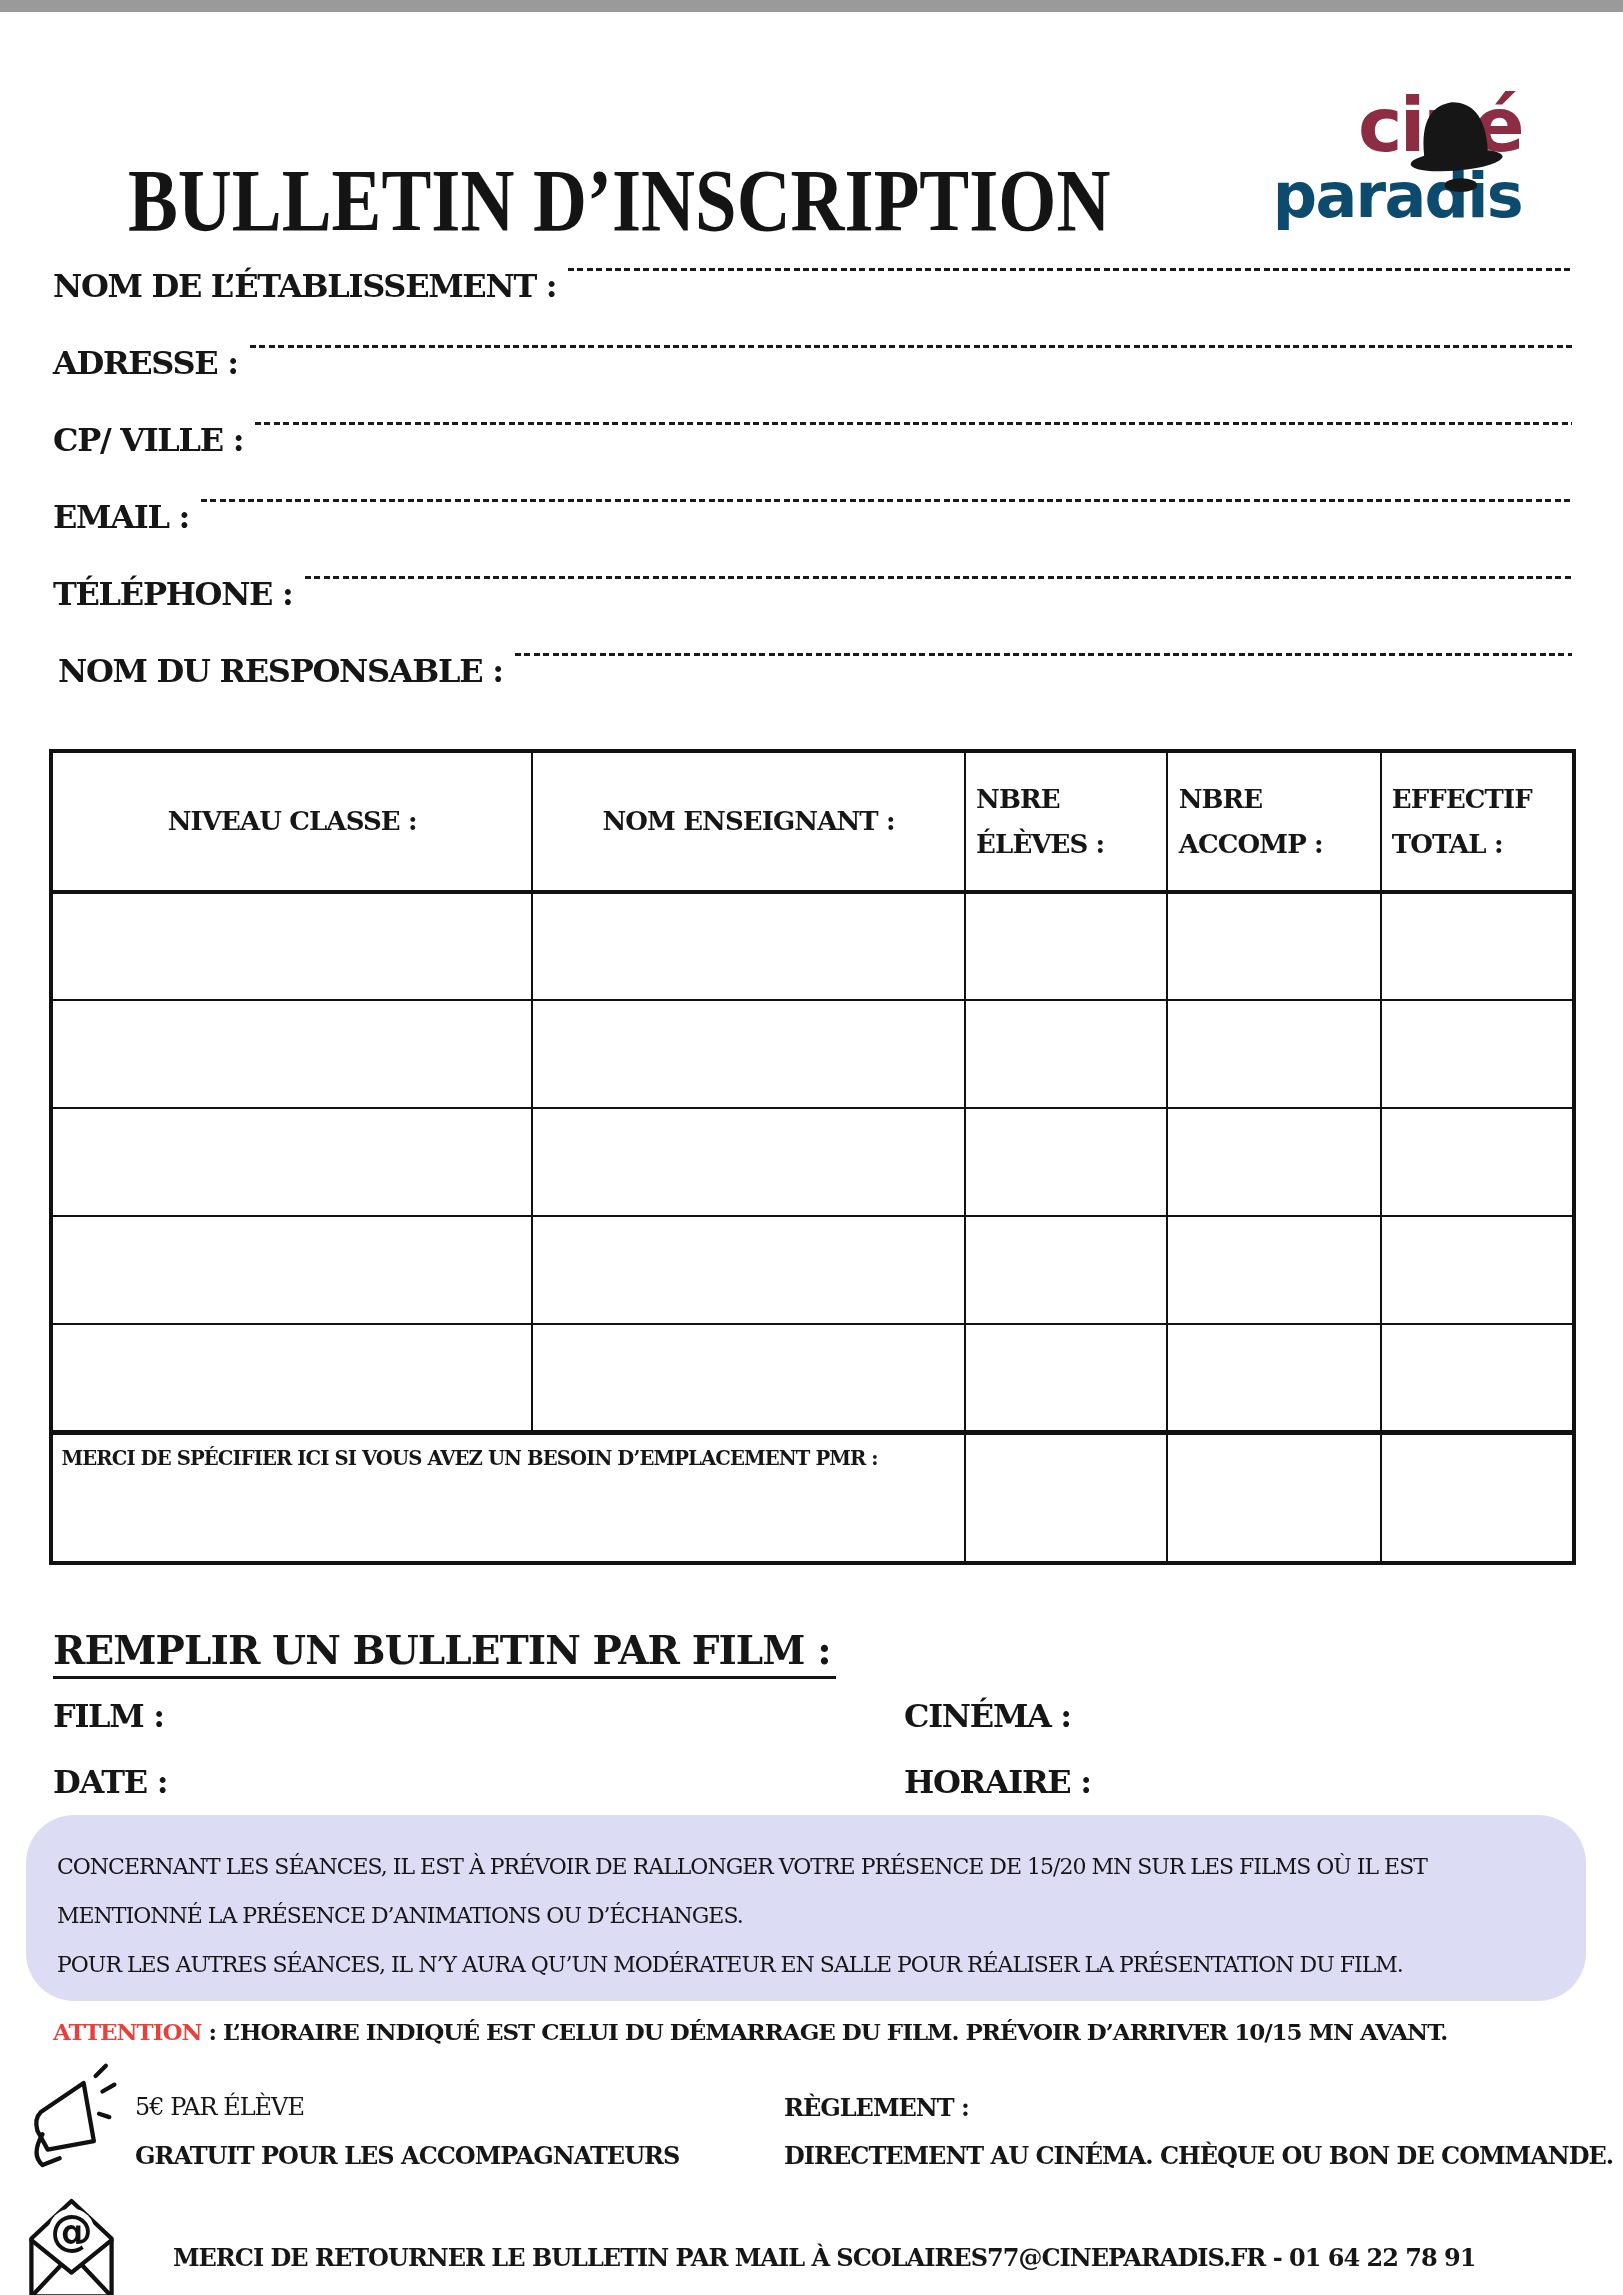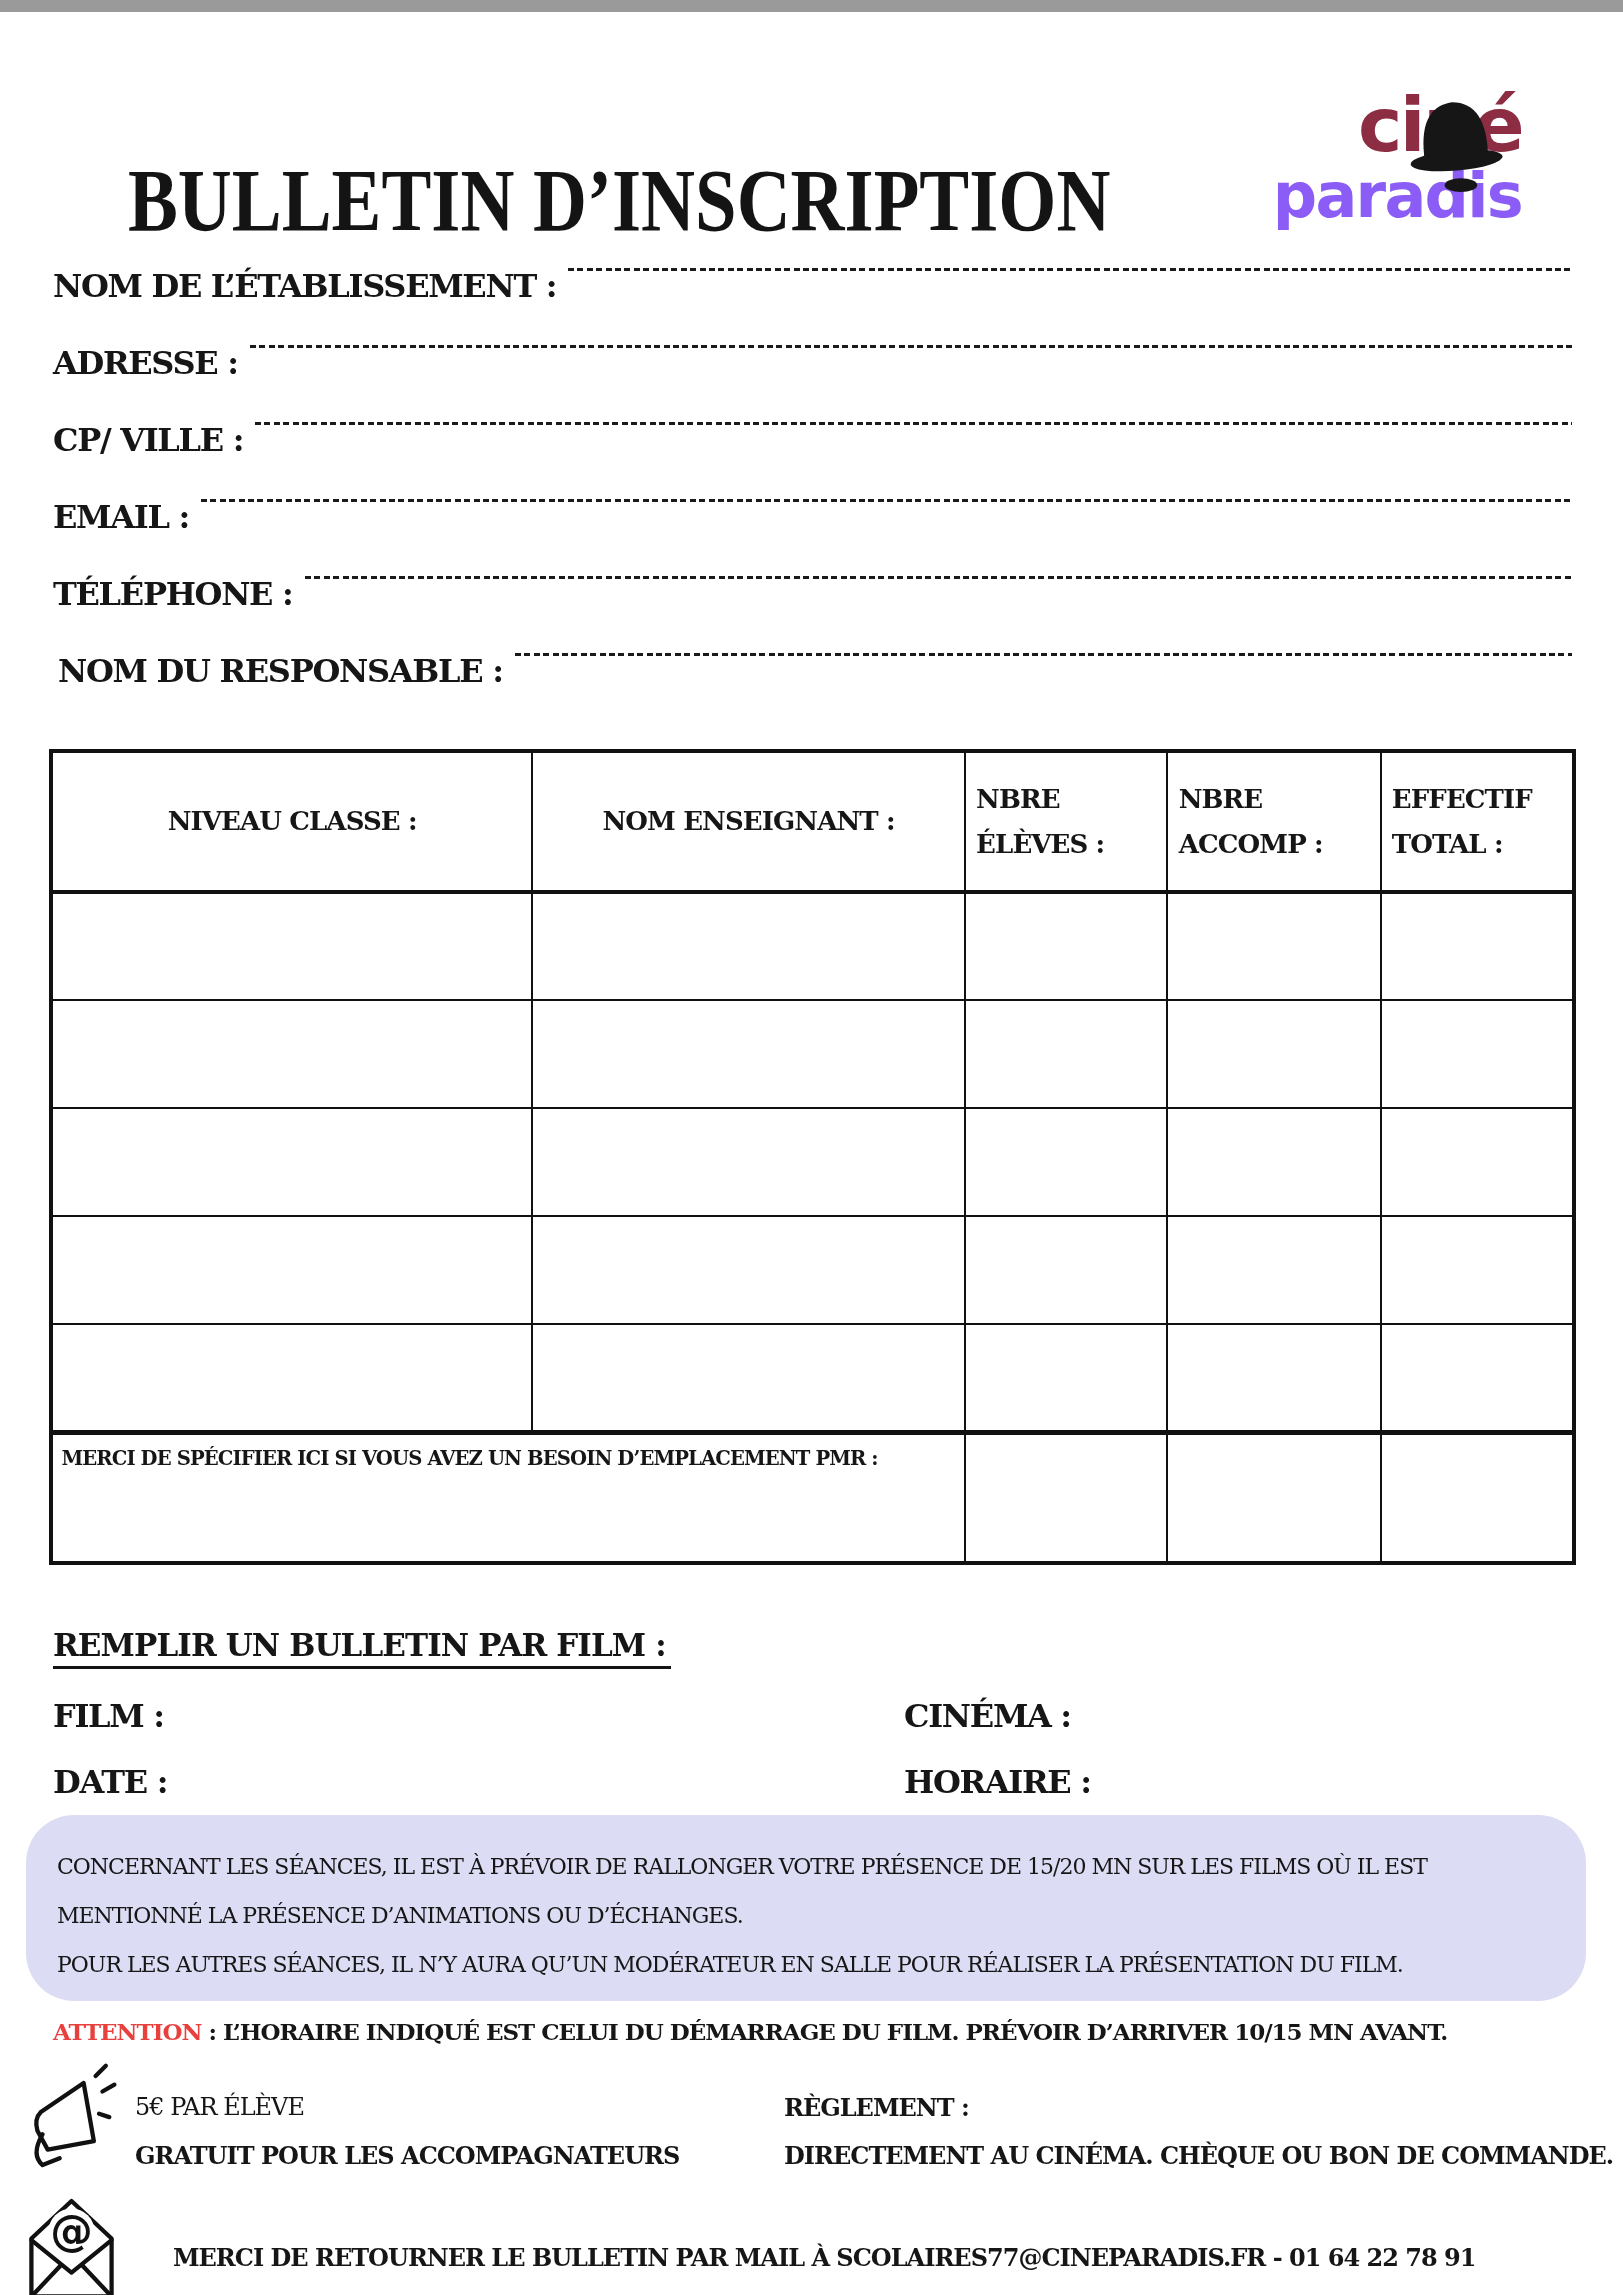--- a/index.html
+++ b/index.html
@@ -68,21 +68,21 @@
     vertical-align:top;
   }
   .pmr-note {
     font-weight:bold; font-size:19.6px; letter-spacing:-0.9px;
     padding:12px 8.5px 0 8.5px; text-align:left;
   }
 
   
   .remplir {
     position:absolute; left:53px; top:1615px;
-    font-weight:bold; font-size:31px; letter-spacing:-0.9px;
+    font-weight:bold; font-size:39px; letter-spacing:-0.9px;
     border-bottom:3.4px solid #141414; padding:0 5.1px 3.4px 0;
   }
   .fd-label {
     position:absolute; font-weight:bold; font-size:32px; letter-spacing:-1.3px;
     white-space:nowrap;
   }
 
   
   .info-box {
     position:absolute; left:26px; top:1803px; width:1560px; height:186px;
@@ -115,21 +115,21 @@
 </style>
 </head>
 <body>
 
 <div class="page">
 
   <h1 class="title">BULLETIN D’INSCRIPTION</h1>
 
   <div class="logo">
     <div class="l1" style="color: rgb(140, 45, 67);">ciné</div>
-    <div class="l2" style="color: #8b5cf6;">paradis</div>
+    <div class="l2" style="color: #0c4a6e;">paradis</div>
     <svg width="101" height="113" viewBox="0 0 118 132">
       <g transform="rotate(-5 57 70)" fill="#161616">
         <path d="M20,80 Q16,16 57,13 Q98,16 94,80 Z"></path>
         <ellipse cx="57" cy="81" rx="54" ry="12"></ellipse>
       </g>
       <ellipse cx="63" cy="110" rx="19" ry="8" fill="#161616"></ellipse>
     </svg>
   </div>
 
   <div class="fields">

